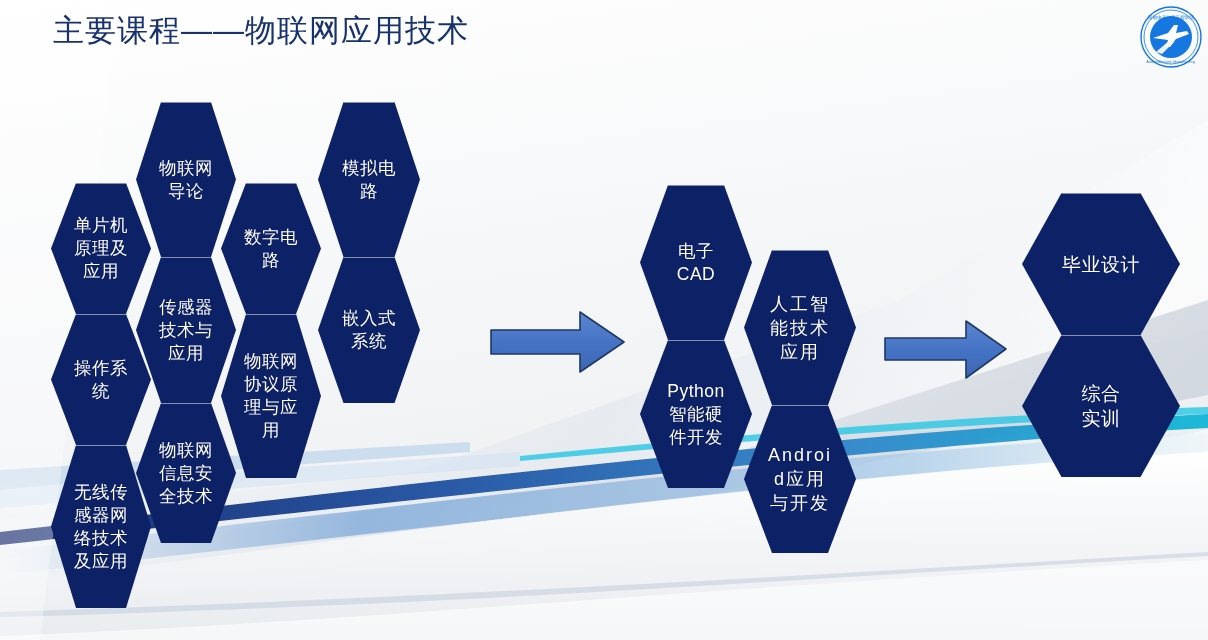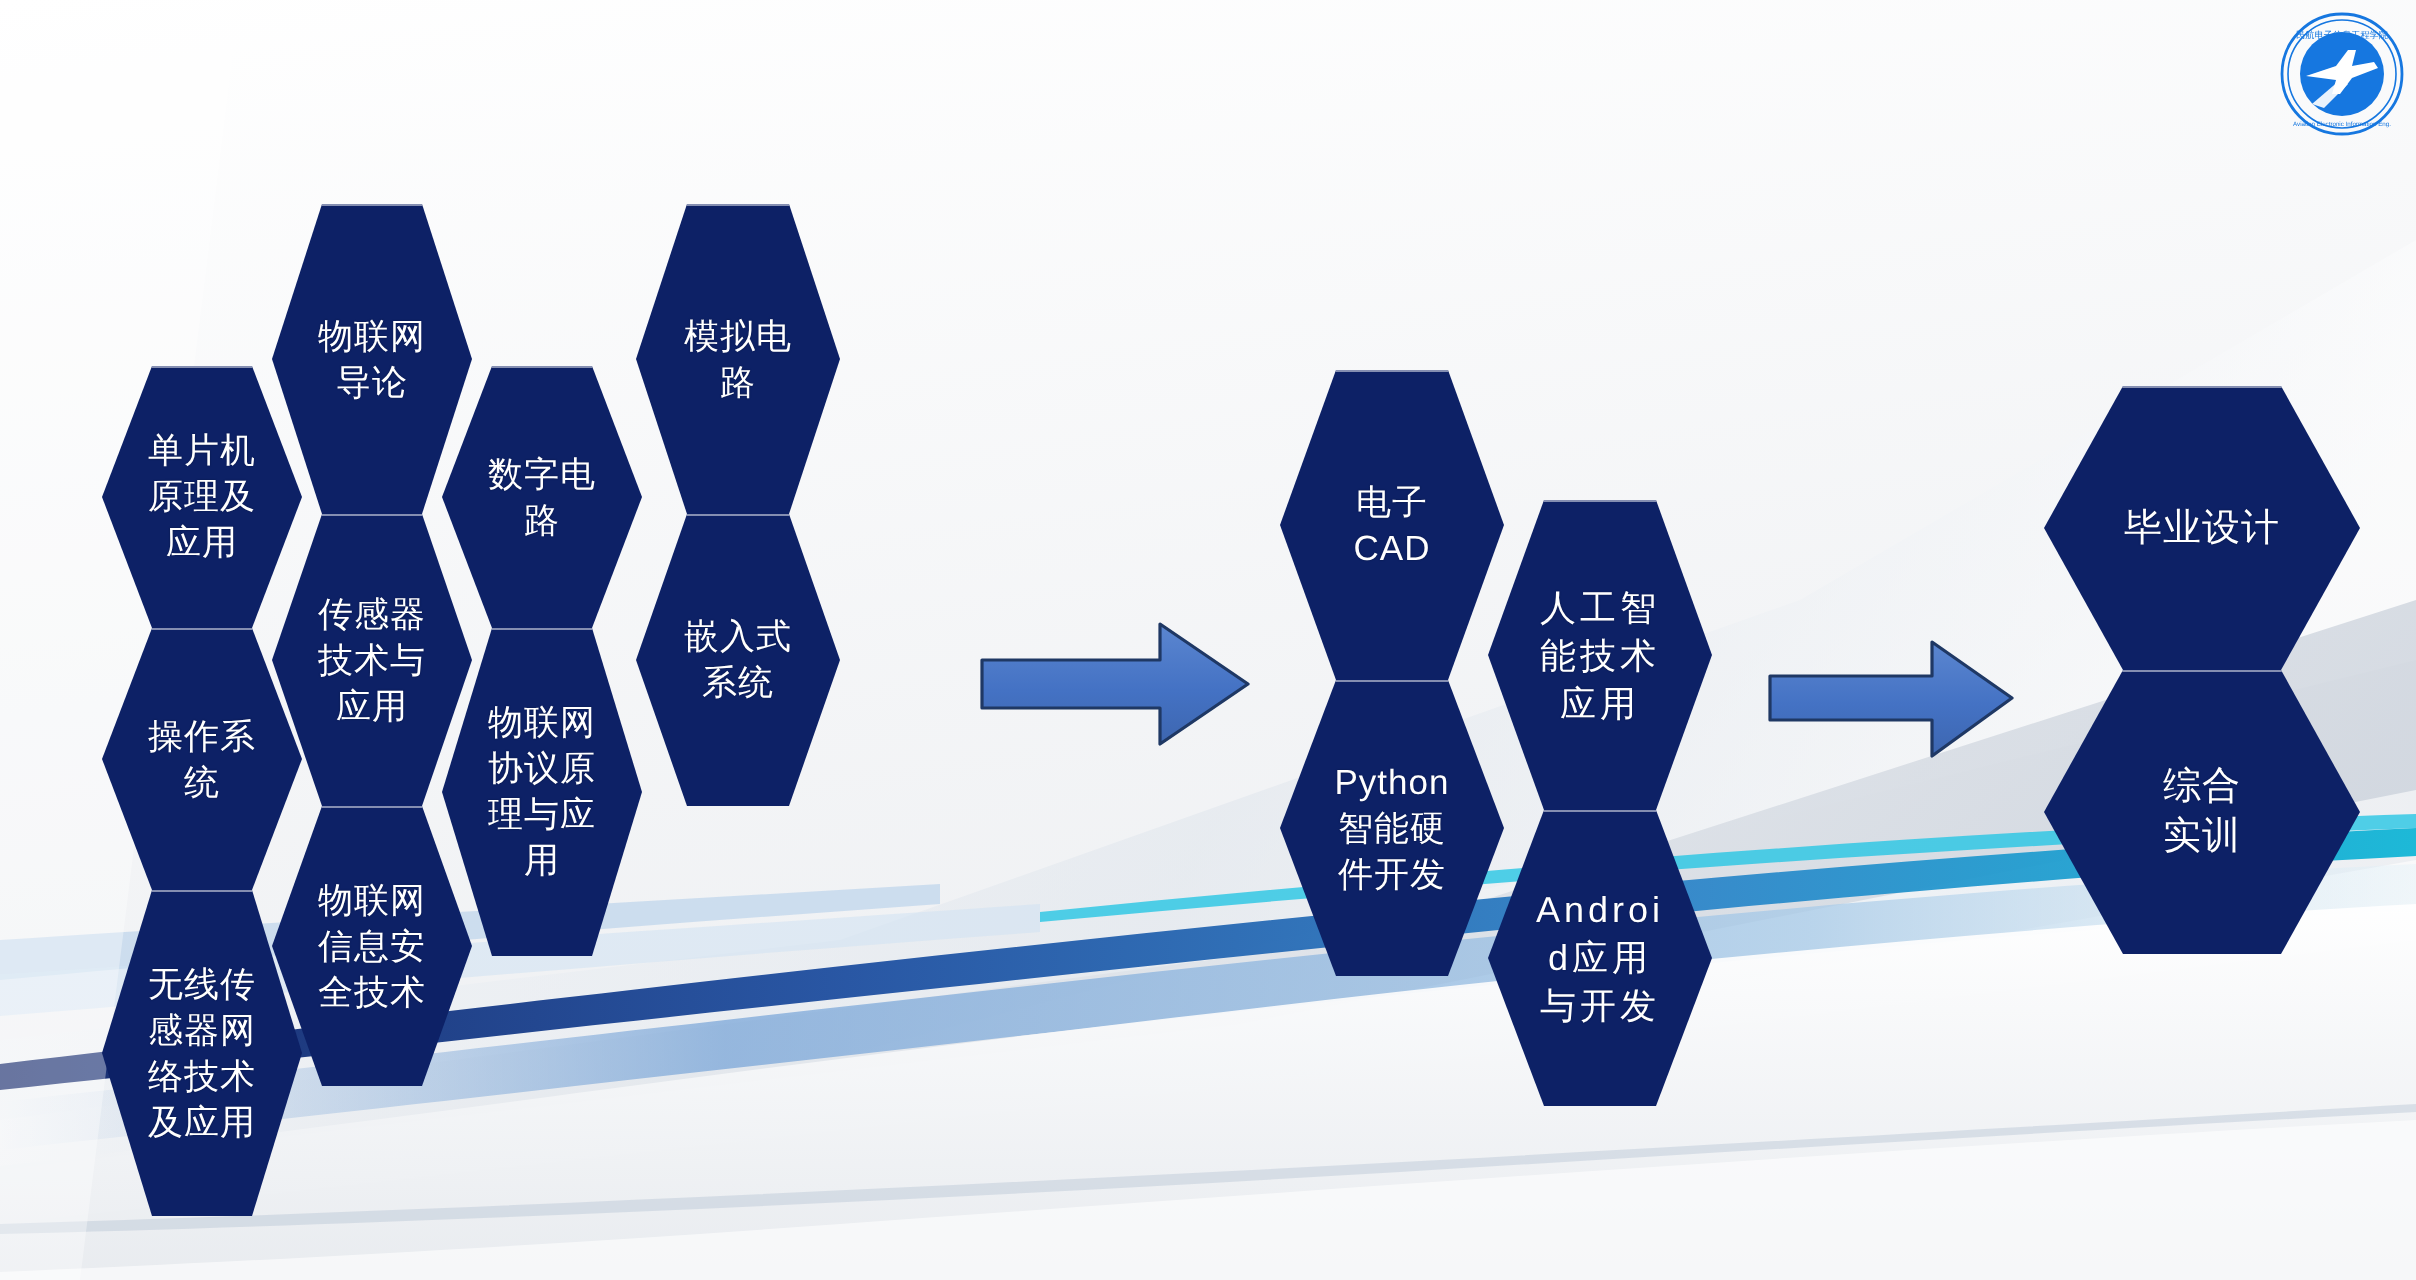--- a/index.html
+++ b/index.html
@@ -119,20 +119,21 @@
 
     <path d="M0,470 C120,462 300,452 470,442 L470,452 C300,464 130,478 0,490 Z" fill="#9fc3e6" opacity=".45"></path>
     <path d="M0,487 C140,478 330,465 520,452 L520,466 C330,480 150,496 0,508 Z" fill="#cfe2f3" opacity=".55"></path>
 
     <path d="M1208,560 C980,572 700,592 420,612 C270,623 120,631 0,636 L0,640 L1208,640 Z" fill="#ffffff" opacity=".6"></path>
     <path d="M0,612 C200,606 460,594 720,580 C900,570 1070,560 1208,552 L1208,556 C1060,564 880,575 700,586 C450,601 200,612 0,617 Z" fill="#b9c6d4" opacity=".45"></path>
 
     <path d="M0,0 L120,0 L40,640 L0,640 Z" fill="#ffffff" opacity=".35"></path>
   </svg>
 
+  <div id="title">主要课程——物联网应用技术</div>
 
   <div id="logo">
     <svg viewBox="0 0 62 62" width="62" height="62">
       <circle cx="31" cy="31" r="30" fill="none" stroke="#1677e0" stroke-width="1.4"></circle>
       <circle cx="31" cy="31" r="27" fill="none" stroke="#1677e0" stroke-width="0.8"></circle>
       <circle cx="31" cy="31" r="21" fill="#1677e0"></circle>
 
       <path d="M13 32 L28 27 L34 19 L38 19 L36 27 L47 25 L49 28 L36 33 L30 41 L26 41 L28 34 Z" fill="#ffffff"></path>
 
       <path d="M16 46 L30 34 L34 36 L22 48 Z" fill="#ffffff" opacity=".9"></path>

